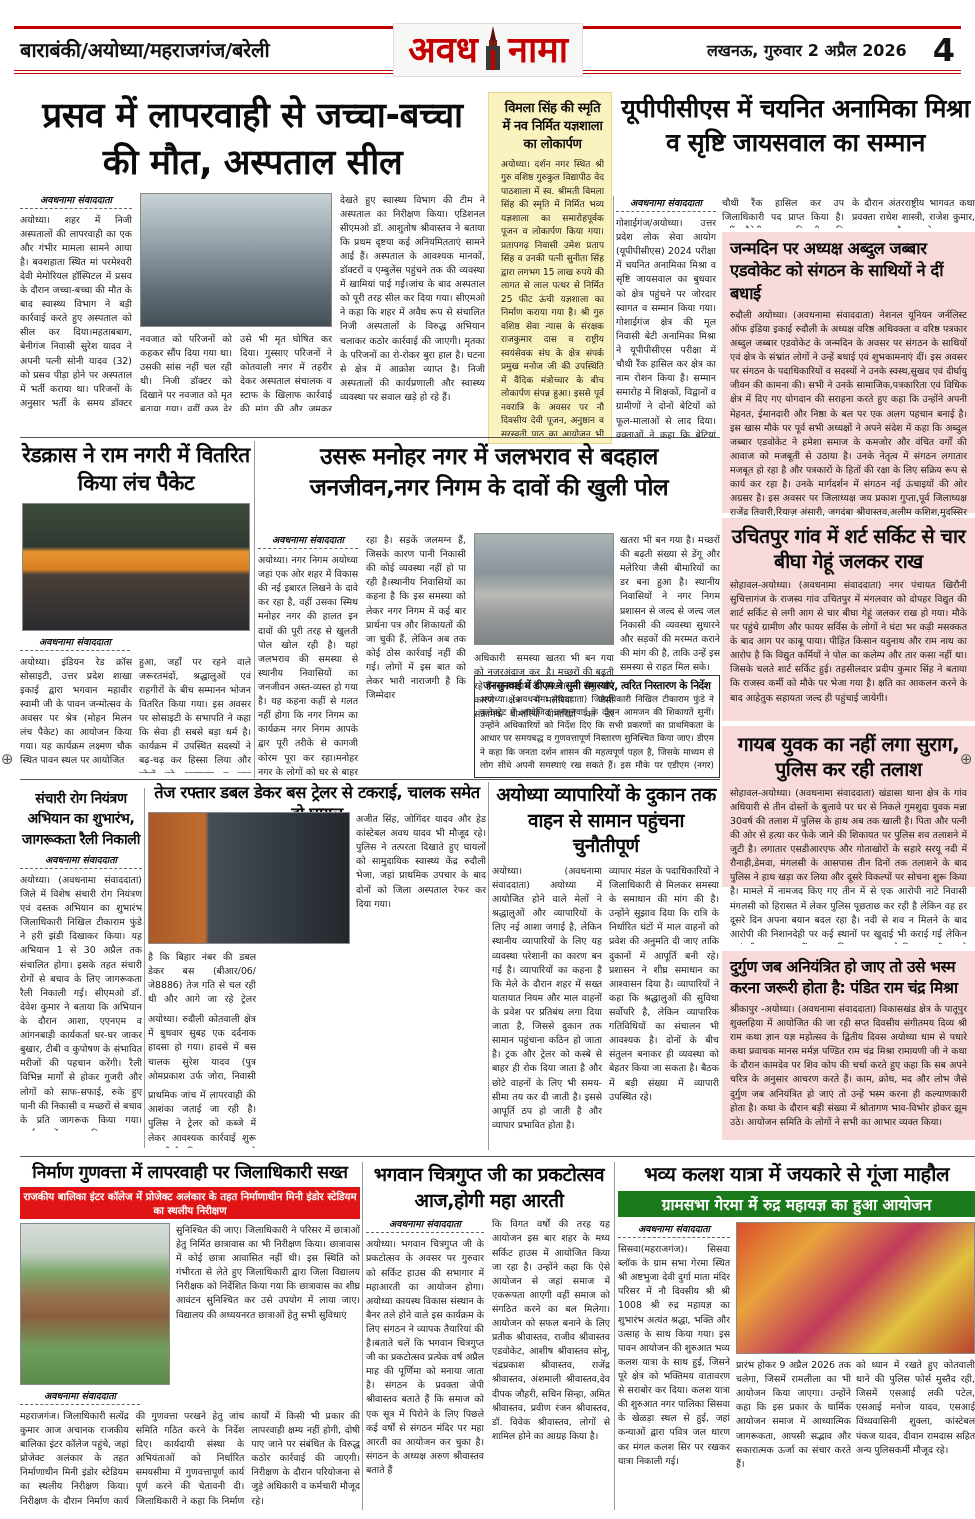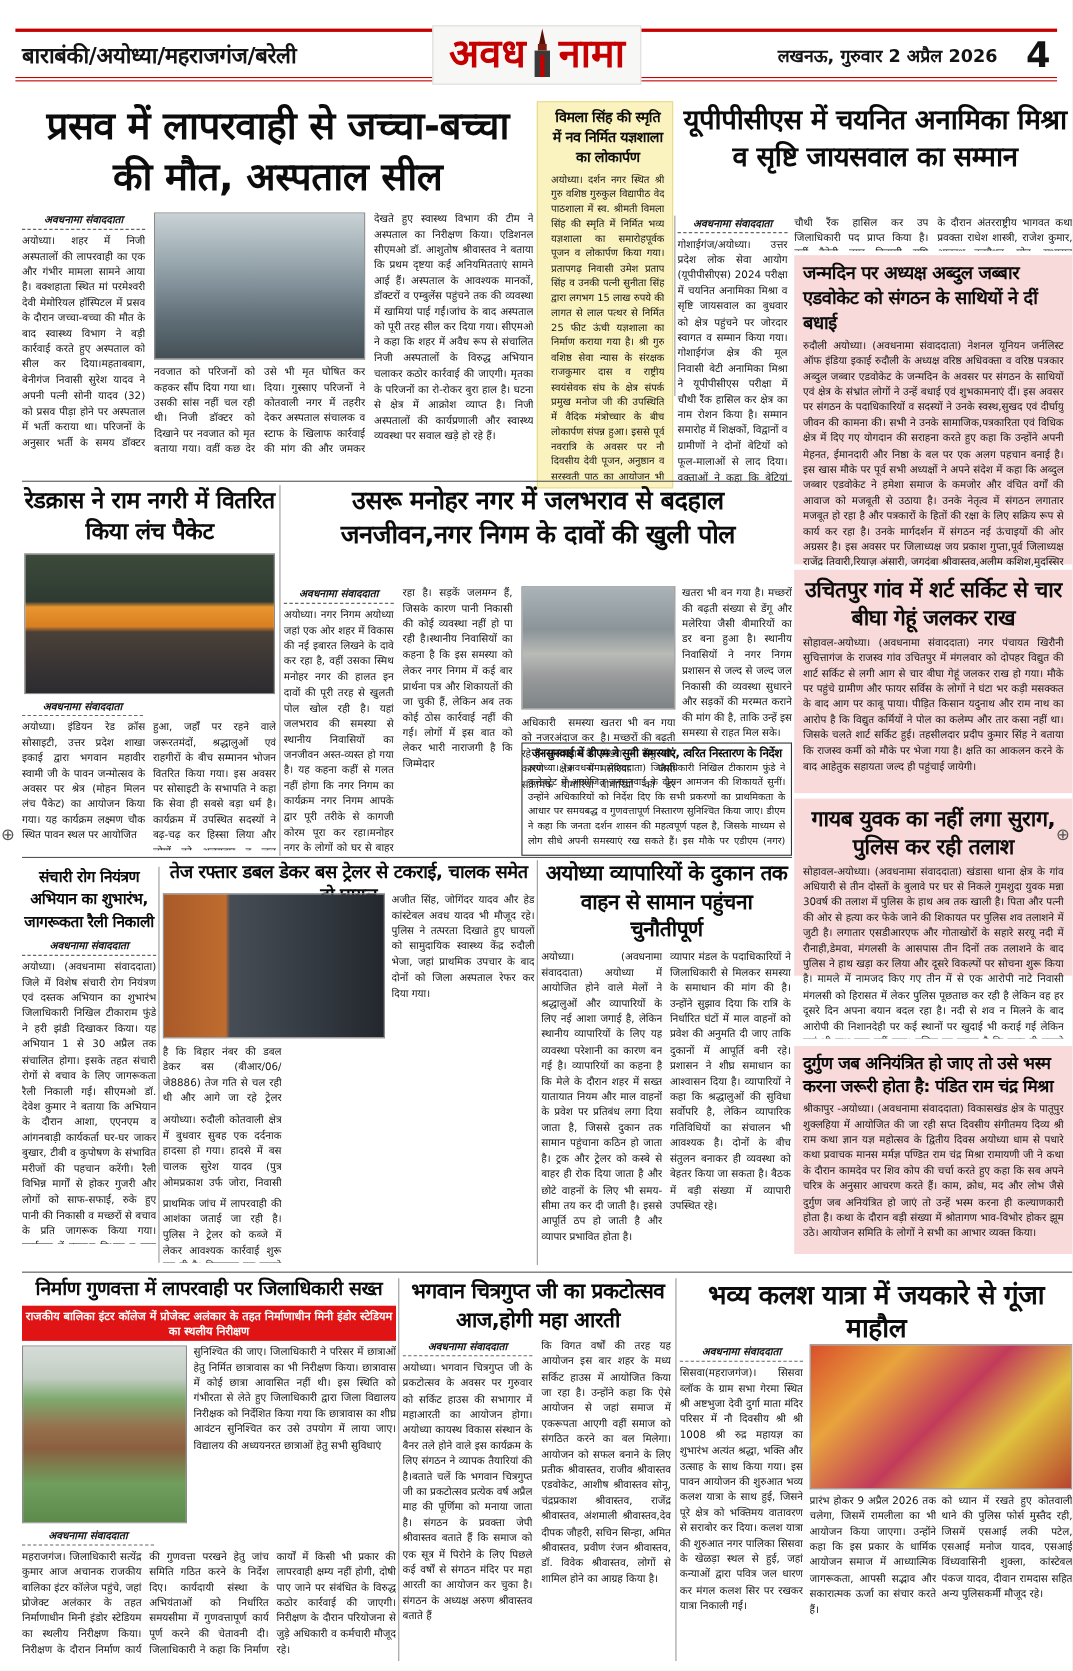--- a/index.html
+++ b/index.html
@@ -180,21 +180,22 @@
     <div style="display:flex;gap:8px;height:278px;overflow:hidden;">
       <div style="width:118px;">
         <div class="byline">अवधनामा संवाददाता</div>
         <div class="bt" style="height:256px;">अयोध्या। भगवान चित्रगुप्त जी के प्रकटोत्सव के अवसर पर गुरुवार को सर्किट हाउस की सभागार में महाआरती का आयोजन होगा। अयोध्या कायस्थ विकास संस्थान के बैनर तले होने वाले इस कार्यक्रम के लिए संगठन ने व्यापक तैयारियां की है।बताते चलें कि भगवान चित्रगुप्त जी का प्रकटोत्सव प्रत्येक वर्ष अप्रैल माह की पूर्णिमा को मनाया जाता है। संगठन के प्रवक्ता जेपी श्रीवास्तव बताते हैं कि समाज को एक सूत्र में पिरोने के लिए पिछले कई वर्षों से संगठन मंदिर पर महा आरती का आयोजन कर चुका है। संगठन के अध्यक्ष अरुण श्रीवास्तव बताते हैं</div>
       </div>
       <div class="bt" style="width:118px;">कि विगत वर्षों की तरह यह आयोजन इस बार शहर के मध्य सर्किट हाउस में आयोजित किया जा रहा है। उन्होंने कहा कि ऐसे आयोजन से जहां समाज में एकरूपता आएगी वहीं समाज को संगठित करने का बल मिलेगा। आयोजन को सफल बनाने के लिए प्रतीक श्रीवास्तव, राजीव श्रीवास्तव एडवोकेट, आशीष श्रीवास्तव सोनू, चंद्रप्रकाश श्रीवास्तव, राजेंद्र श्रीवास्तव, अंशमाली श्रीवास्तव,देव दीपक जौहरी, सचिन सिन्हा, अमित श्रीवास्तव, प्रवीण रंजन श्रीवास्तव, डॉ. विवेक श्रीवास्तव, लोगों से शामिल होने का आग्रह किया है।</div>
     </div>
   </div>
 
   <div class="abs" style="top:1162px;left:618px;width:357px;height:348px;">
-    <div class="abs hl center" style="top:0;left:0;width:357px;font-size:24px;line-height:1.25;">भव्य कलश यात्रा में जयकारे से गूंजा माहौल</div>
+    <div class="abs hl center" style="top:0;left:0;width:357px;font-size:20px;line-height:1.25;">भव्य कलश यात्रा में जयकारे से गूंजा माहौल</div>
+    <div class="abs greenstrip" style="top:29px;left:0;width:357px;font-size:15.5px;padding:2px 0;box-sizing:border-box;">ग्रामसभा गेरमा में रुद्र महायज्ञ का हुआ आयोजन</div>
     <div class="abs" style="top:60px;left:0;width:112px;height:288px;">
       <div class="byline">अवधनामा संवाददाता</div>
       <div class="bt" style="height:266px;">सिसवा(महराजगंज)। सिसवा ब्लॉक के ग्राम सभा गेरमा स्थित श्री अष्टभुजा देवी दुर्गा माता मंदिर परिसर में नौ दिवसीय श्री श्री 1008 श्री रुद्र महायज्ञ का शुभारंभ अत्यंत श्रद्धा, भक्ति और उत्साह के साथ किया गया। इस पावन आयोजन की शुरुआत भव्य कलश यात्रा के साथ हुई, जिसने पूरे क्षेत्र को भक्तिमय वातावरण से सराबोर कर दिया। कलश यात्रा की शुरुआत नगर पालिका सिसवा के खेळड़ा स्थल से हुई, जहां कन्याओं द्वारा पवित्र जल धारण कर मंगल कलश सिर पर रखकर यात्रा निकाली गई।</div>
     </div>
     <div class="abs photo ph-kalash" style="top:60px;left:118px;width:239px;height:132px;"></div>
     <div class="abs bt" style="top:196px;left:118px;width:115px;height:152px;">प्रारंभ होकर 9 अप्रैल 2026 तक चलेगा, जिसमें रामलीला का भी आयोजन किया जाएगा। उन्होंने कहा कि इस प्रकार के धार्मिक आयोजन समाज में आध्यात्मिक जागरूकता, आपसी सद्भाव और सकारात्मक ऊर्जा का संचार करते हैं।</div>
     <div class="abs bt" style="top:196px;left:238px;width:119px;height:152px;">को ध्यान में रखते हुए कोतवाली थाने की पुलिस फोर्स मुस्तैद रही, जिसमें एसआई लकी पटेल, एसआई मनोज यादव, एसआई विंध्यवासिनी शुक्ला, कांस्टेबल पंकज यादव, दीवान रामदास सहित अन्य पुलिसकर्मी मौजूद रहे।</div>
   </div>
 
   <div class="abs hrule" style="top:437px;left:20px;width:700px;"></div>

